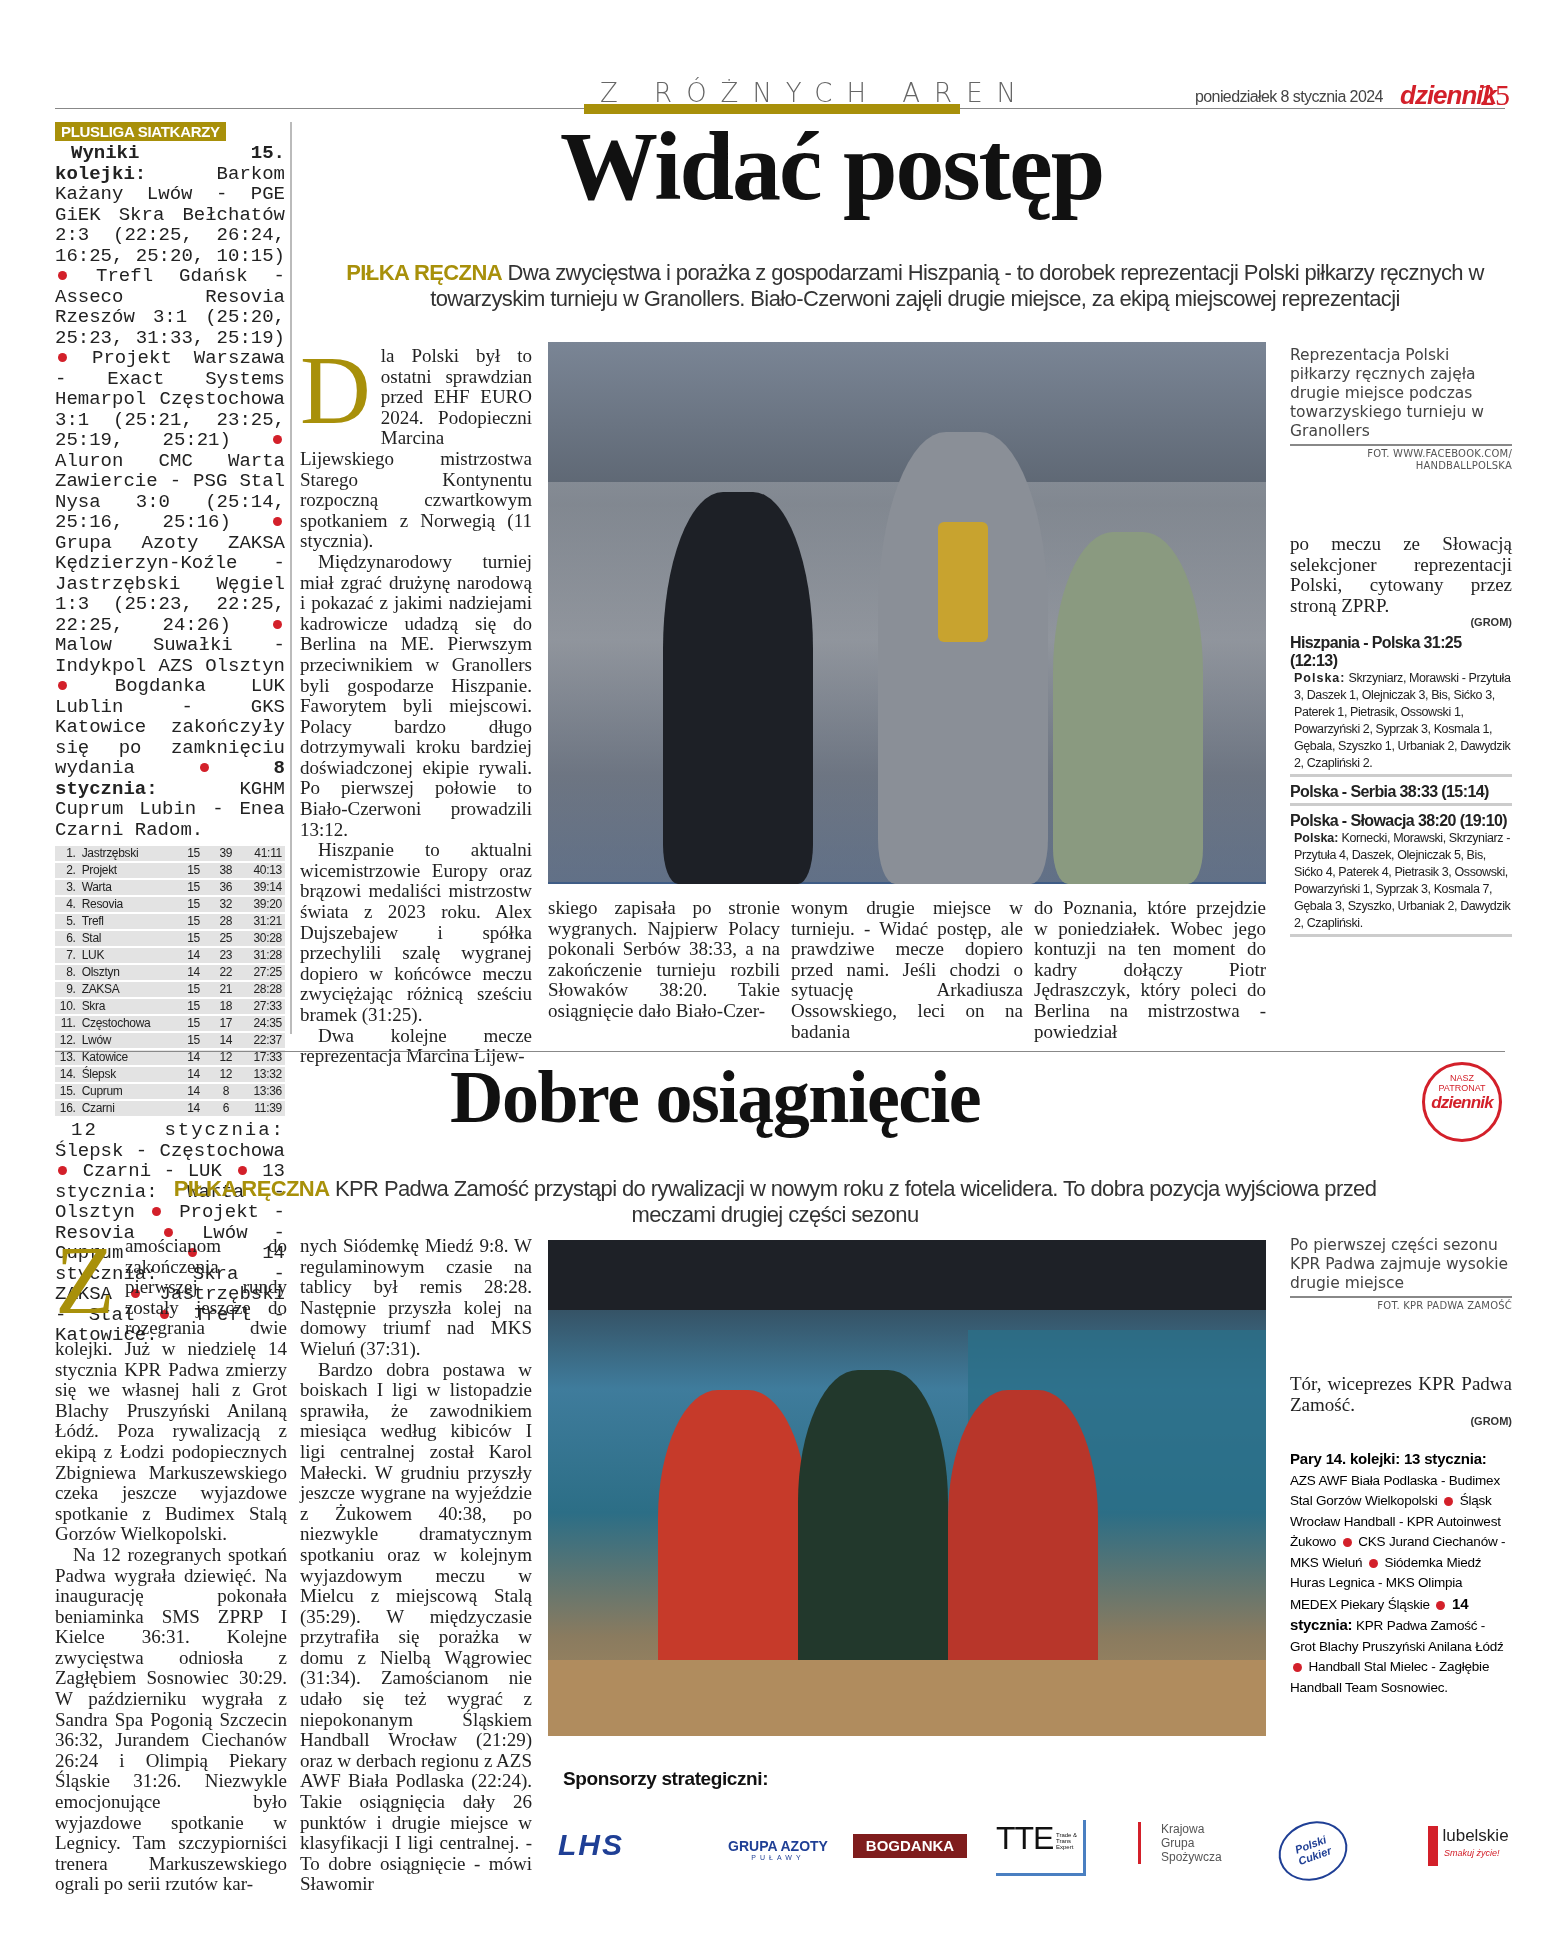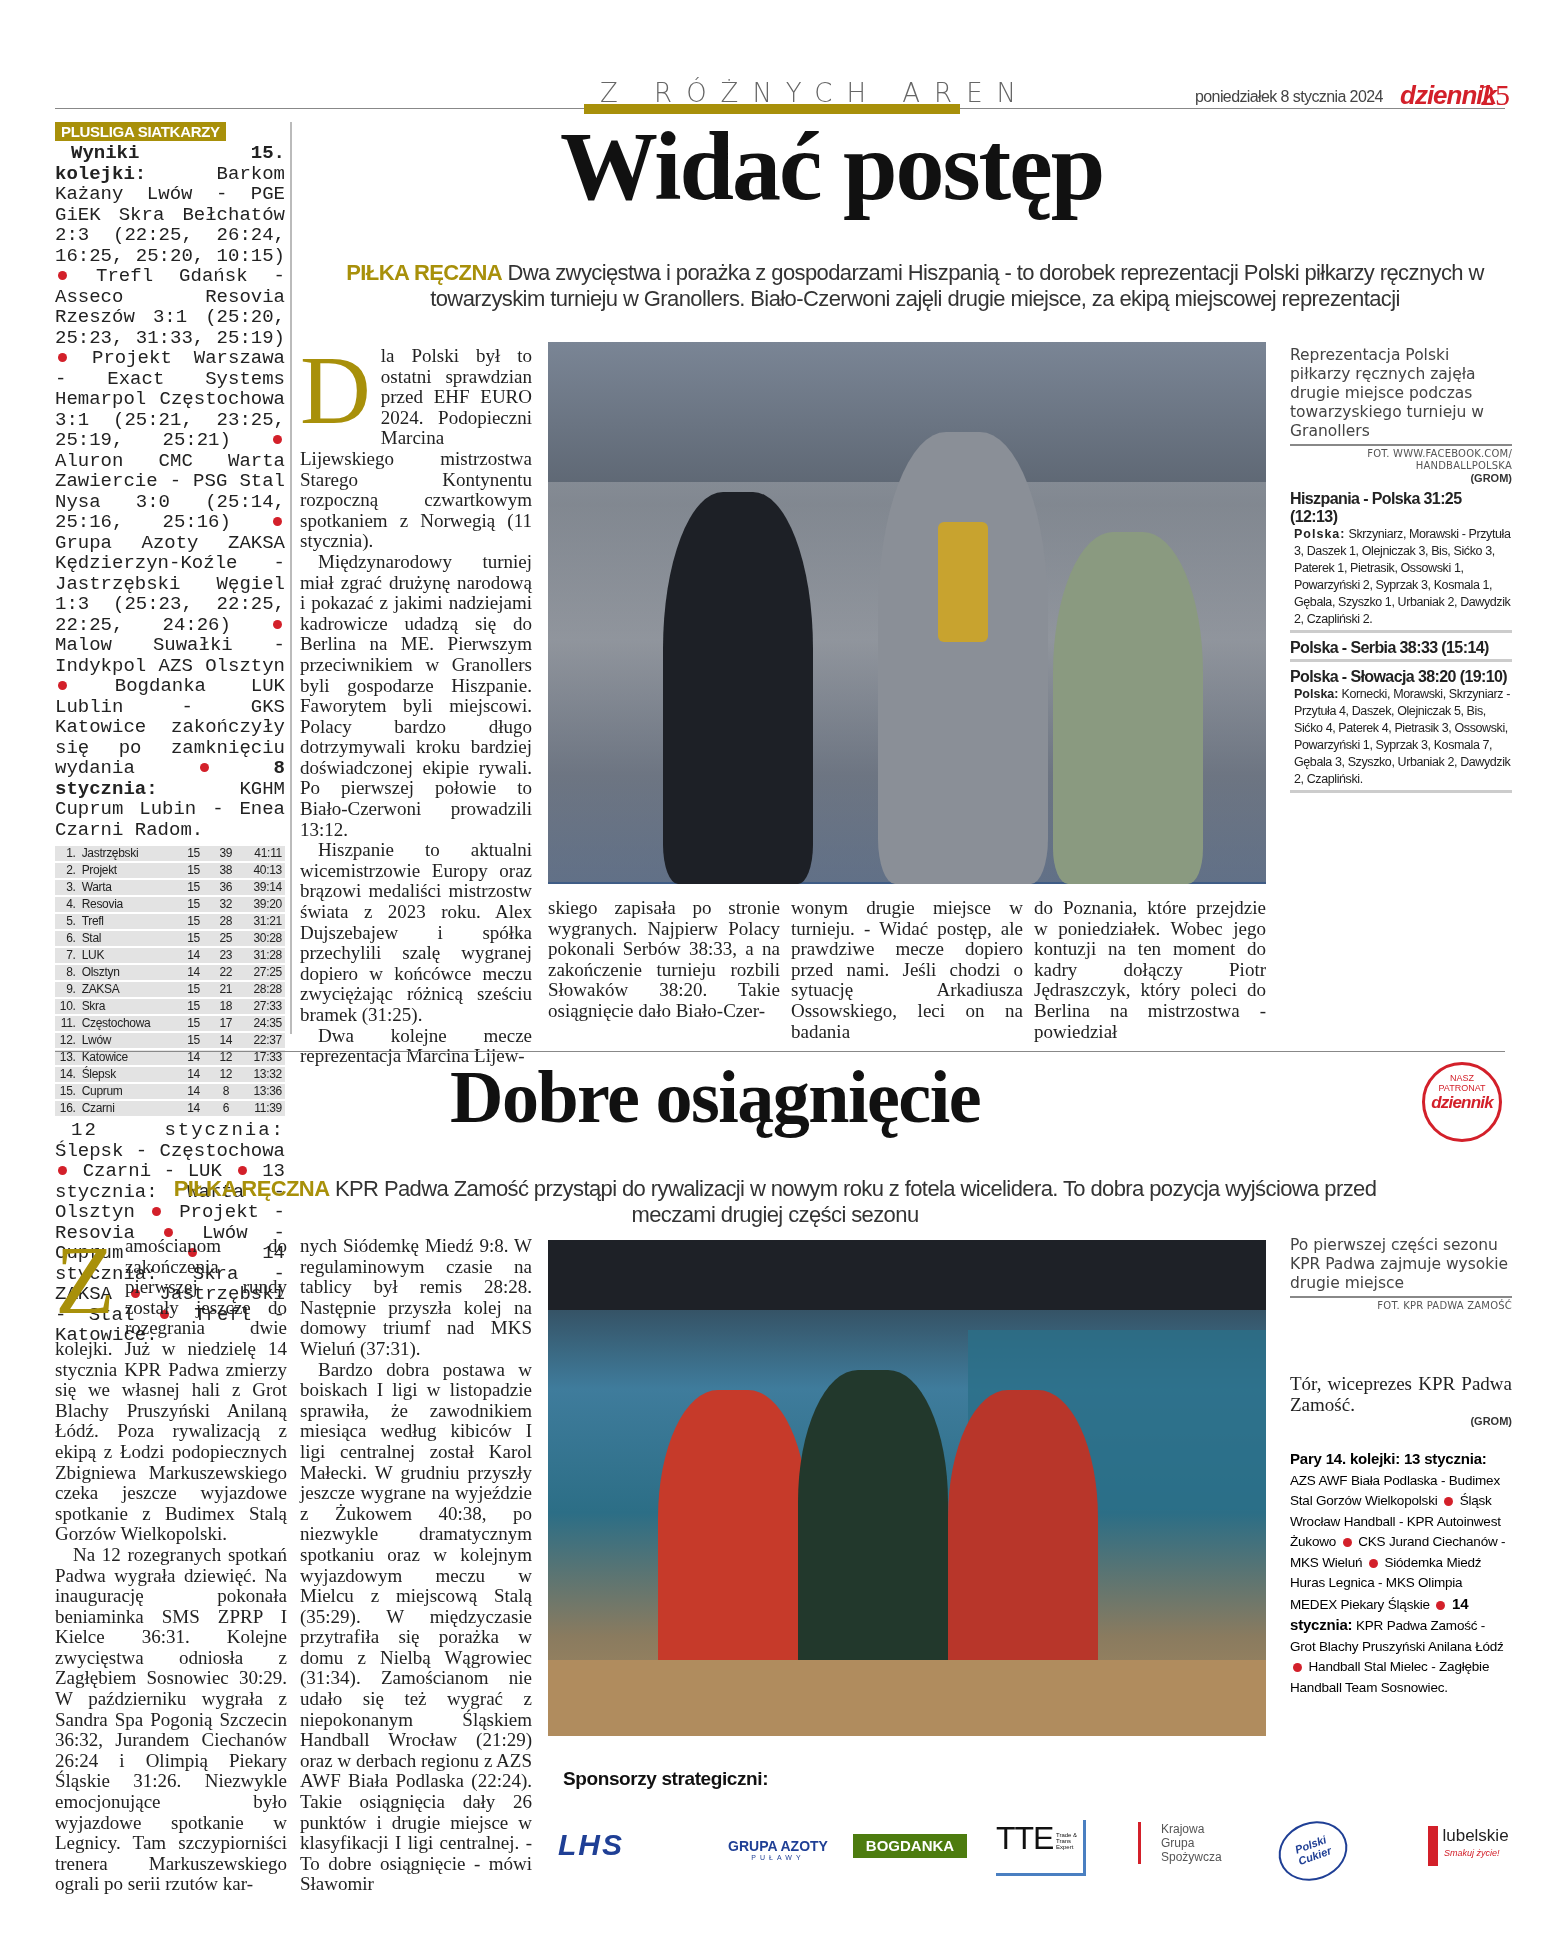--- a/index.html
+++ b/index.html
@@ -275,20 +275,23 @@
 </div>
 <div class="abs body-col" style="left:1034px; top:898px; width:232px;">
   <p class="first">do Poznania, które przejdzie w poniedziałek. Wobec jego kontuzji na ten moment do kadry dołączy Piotr Jędraszczyk, który poleci do Berlina na mistrzostwa - powiedział</p>
 </div>
 
 <div class="abs" style="left:1290px; top:346px; width:222px;">
   <div class="caption">Reprezentacja Polski piłkarzy ręcznych zajęła drugie miejsce podczas towarzyskiego turnieju w Granollers</div>
   <div class="caption-rule"></div>
   <div class="photo-credit" style="padding-left:40px;">FOT. WWW.FACEBOOK.COM/ HANDBALLPOLSKA</div>
 
+  <div class="body-col" style="margin-top:62px;">
+    <p class="first">po meczu ze Słowacją selekcjoner reprezentacji Polski, cytowany przez stroną ZPRP.</p>
+  </div>
   <div class="grom">(GROM)</div>
 
   <div class="result-box">
     <div class="result-title">Hiszpania - Polska 31:25 (12:13)</div>
     <div class="result-lineup"><b>Polska:</b> <span>Skrzyniarz, Morawski - Przytuła 3, Daszek 1, Olejniczak 3, Bis, Sićko 3, Paterek 1, Pietrasik, Ossowski 1, Powarzyński 2, Syprzak 3, Kosmala 1, Gębala, Szyszko 1, Urbaniak 2, Dawydzik 2, Czapliński 2.</span></div>
     <div class="result-rule"></div>
   </div>
   <div class="result-box">
     <div class="result-title">Polska - Serbia 38:33 (15:14)</div>
     <div class="result-rule"></div>
@@ -358,21 +361,21 @@
   </div>
 </div>
 
 <div class="abs sponsor-title">Sponsorzy strategiczni:</div>
 <div class="abs sponsors">
   <div class="sp" style="left:10px;top:28px;font-weight:700;font-style:italic;font-size:30px;color:#1f3f95;letter-spacing:2px;">LHS</div>
   <div class="sp" style="left:165px;top:38px;width:130px;text-align:center;">
     <div style="font-size:14px;font-weight:700;color:#1f3f95;">GRUPA AZOTY</div>
     <div style="font-size:7px;letter-spacing:4px;color:#1f3f95;">PUŁAWY</div>
   </div>
-  <div class="sp" style="left:305px;top:34px;width:114px;height:24px;background:#4d7c0f;color:#fff;font-weight:700;font-size:15px;text-align:center;line-height:24px;">BOGDANKA</div>
+  <div class="sp" style="left:305px;top:34px;width:114px;height:24px;background:#7f1d1d;color:#fff;font-weight:700;font-size:15px;text-align:center;line-height:24px;">BOGDANKA</div>
   <div class="sp" style="left:448px;top:20px;width:90px;height:56px;border-bottom:3px solid #4a7fc1;border-right:3px solid #4a7fc1;">
     <span style="font-size:32px;color:#111;letter-spacing:-1px;">TTE</span>
     <span style="position:absolute;left:60px;top:12px;font-size:6px;width:34px;color:#111;">Trade &amp; Trans Expert</span>
   </div>
   <div class="sp" style="left:590px;top:22px;width:100px;font-size:12px;line-height:14px;color:#555;border-left:3px solid #d3202a;padding-left:20px;">Krajowa Grupa Spożywcza</div>
   <div class="sp" style="left:730px;top:22px;width:70px;height:58px;border-radius:50%;border:2px solid #1f3f95;color:#1f3f95;font-style:italic;font-weight:700;font-size:11px;text-align:center;padding-top:14px;transform:rotate(-20deg);">Polski Cukier</div>
   <div class="sp" style="left:880px;top:26px;">
     <span style="display:inline-block;width:10px;height:40px;background:#d3202a;vertical-align:top;"></span>
     <span style="font-size:17px;color:#222;vertical-align:top;">lubelskie</span>
     <div style="position:absolute;left:16px;top:22px;font-size:9px;font-style:italic;color:#d3202a;white-space:nowrap;">Smakuj życie!</div>

